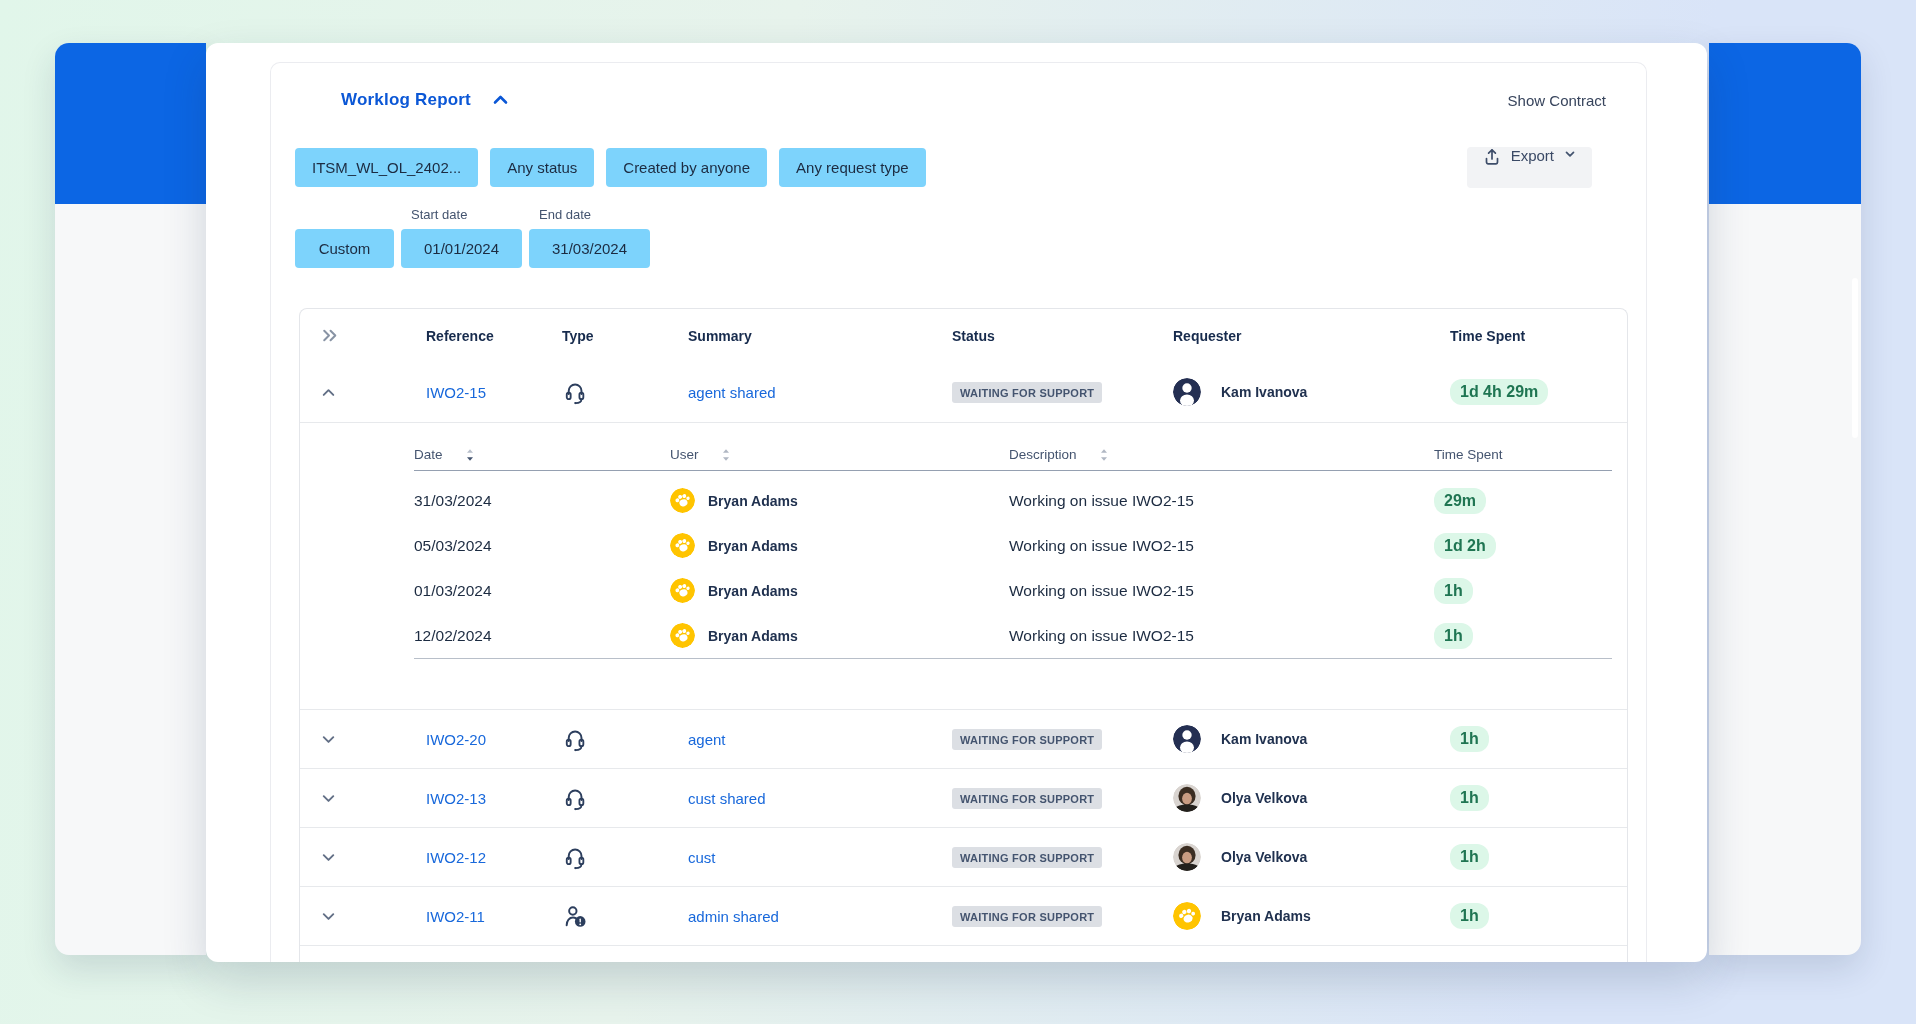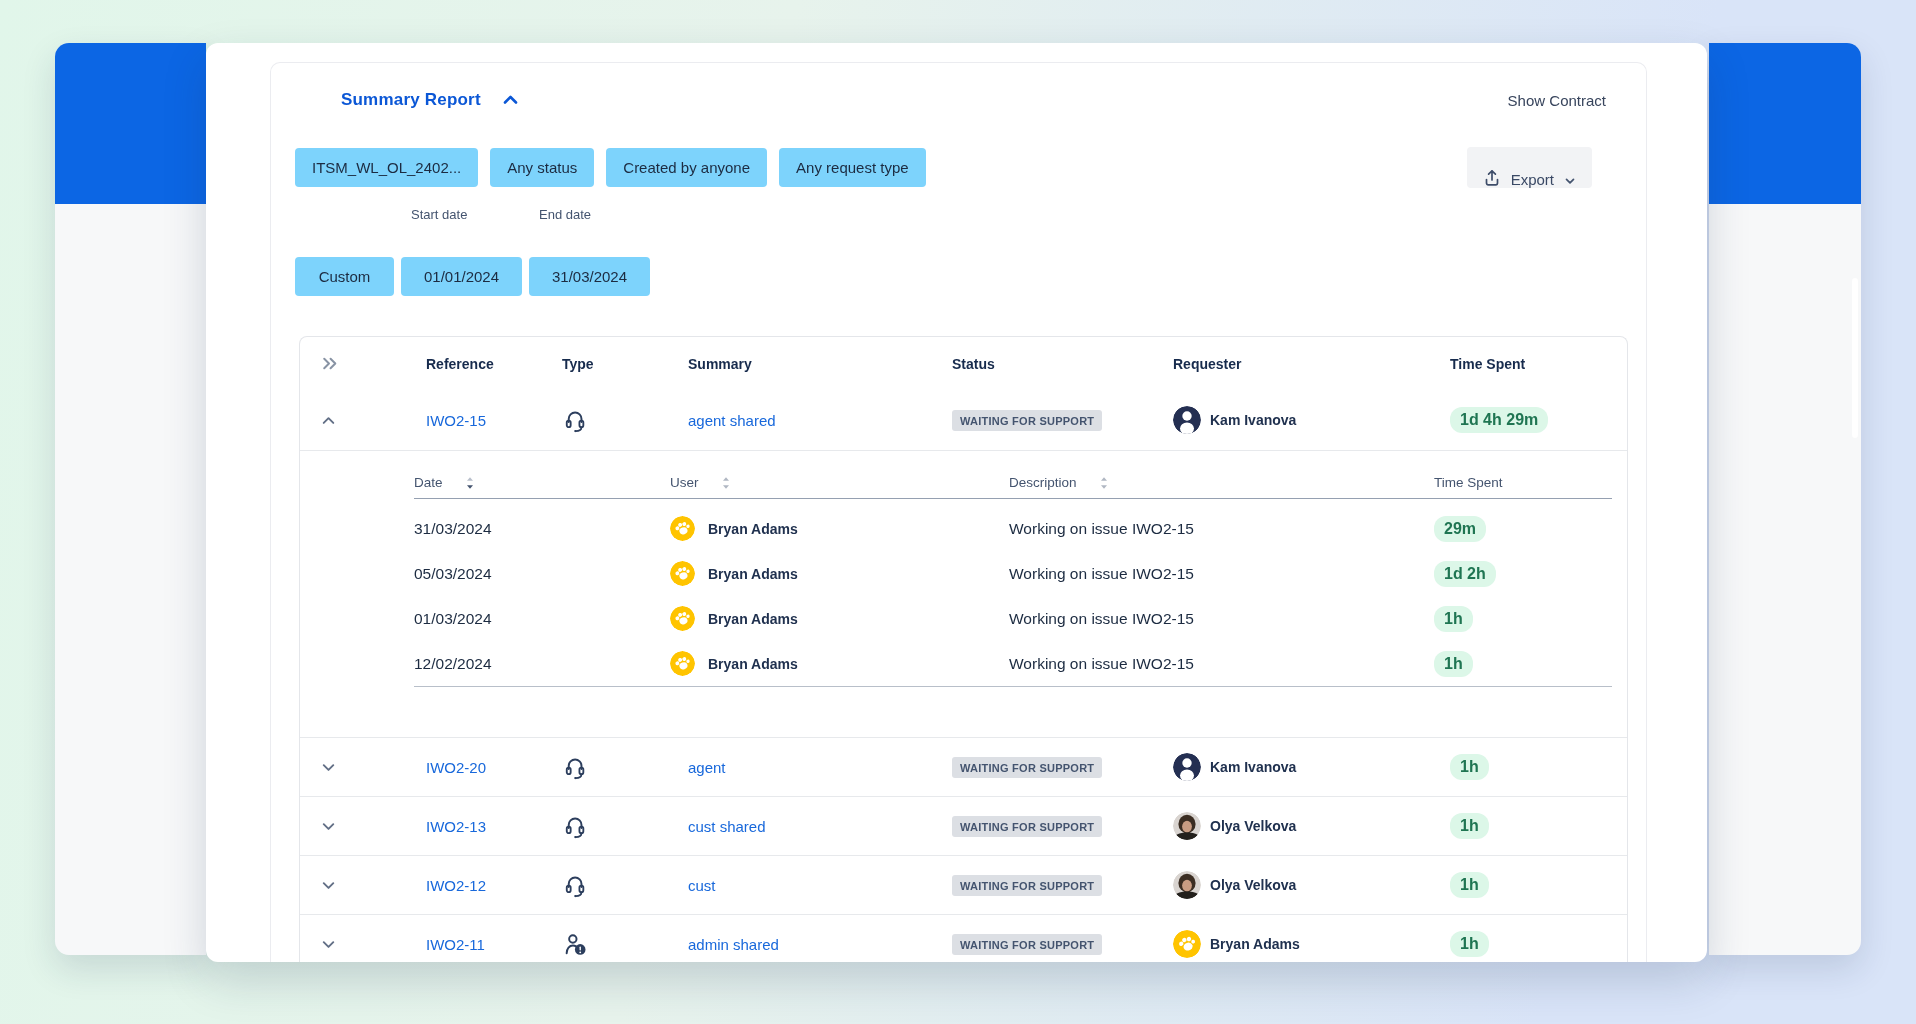--- a/index.html
+++ b/index.html
@@ -28,43 +28,43 @@
   
   .card-head { display:flex; align-items:center; height:58px; padding:16px 40px 0 70px; flex:none; }
   .report-title { font-size:17px; font-weight:700; color:var(--title-blue,#0B57D6); letter-spacing:.2px; }
   .title-chevron { margin-left:20px; display:flex; align-items:center; cursor:pointer; }
   .show-contract { margin-left:auto; font-size:15px; color:#37445C; cursor:pointer; }
 
   
   .filter-row { display:flex; align-items:center; margin:26px 54px 0 24px; gap:12px; flex:none; }
   .chip { height:39px; display:flex; align-items:center; padding:0 17px; background:#7dd3fc;
           border-radius:4px; font-size:15px; color:#1C2B41; white-space:nowrap; cursor:pointer; }
-  .export-btn { margin-left:auto; height:41px; display:flex; align-items:flex-end; gap:9px;
+  .export-btn { margin-left:auto; height:41px; display:flex; align-items:flex-start; gap:9px;
                 padding:0 15px; background:#F2F3F5; border-radius:4px; font-size:15px; color:#3A4965; cursor:pointer; }
 
   
   .dates-row { display:flex; align-items:flex-end; margin:19px 28px 0 24px; gap:7px; flex:none; }
   .fgroup { display:flex; flex-direction:column; }
   .flabel { font-size:13px; color:#44546F; margin:0 0 6px 10px; height:16px; line-height:16px; }
-  .chip.date { justify-content:center; min-width:121px;margin-top:28px; }
+  .chip.date { justify-content:center; min-width:121px; }
   .chip.preset { min-width:99px; justify-content:center; }
 
   
   .table-card { flex:1; min-height:0; margin:40px 18px 0 28px; border:1px solid #E4E6EA; border-bottom:none;
                 border-radius:8px 8px 0 0; background:#fff; }
   .trow { display:grid; grid-template-columns:126px 136px 126px 264px 221px 277px minmax(0,1fr); align-items:center; }
   .thead-row { height:53px; font-size:14px; font-weight:700; color:#172B4D; }
   .cell-expander { padding-left:20px; display:flex; align-items:center; }
   .row-main { height:61px; border-bottom:1px solid #E7E9EC; }
   .row-collapsed { height:59px; border-bottom:1px solid #E7E9EC; }
   .ref-link, .summary-link { font-size:15px; color:var(--link-blue,#1868DB); cursor:pointer; text-decoration:none; }
   .type-icon { display:flex; align-items:center; }
   .status-badge { display:inline-block; justify-self:start; padding:5px 8px 4px; background:var(--badge-bg,#DCDFE4);
                   border-radius:3px; font-size:11px; font-weight:700; letter-spacing:.25px; color:var(--badge-text,#44546F); white-space:nowrap; }
-  .requester { display:flex; align-items:center; gap:9px; }
+  .requester { display:flex; align-items:center; gap:20px; }
   .person-name { font-size:14px; font-weight:700; color:#20314F; white-space:nowrap; }
   .time-pill { display:inline-block; justify-self:start; padding:4px 10px; background:var(--pill-bg,#DCF7E8);
                border-radius:12px; font-size:16px; font-weight:700; color:var(--pill-text,#1F7552); white-space:nowrap; }
   .avatar { width:28px; height:28px; flex:none; border-radius:50%; display:block; }
   .avatar.small { width:25px; height:25px; }
   .expander-btn { cursor:pointer; display:flex; align-items:center; }
 
   
   .expanded { height:287px; border-bottom:1px solid #E7E9EC; padding:0 15px 0 114px; overflow:hidden; }
   .sub-grid { display:grid; grid-template-columns:256px 339px 425px minmax(0,1fr); align-items:center; }
@@ -150,21 +150,21 @@
 
   <div class="panel panel-right">
     <div class="panel-accent"></div>
     <div class="panel-scrollbar"></div>
   </div>
 
   <div class="window">
     <div class="inner-card">
 
       <div class="card-head">
-        <span class="report-title">Summary Report</span>
+        <span class="report-title">Worklog Report</span>
         <span class="title-chevron">
           <svg width="18" height="18" viewBox="0 0 18 18">
             <path d="M4,11.5 L9.5,6 L15,11.5" fill="none" stroke="#0B57D6" stroke-width="2.6" stroke-linecap="round" stroke-linejoin="round"></path>
           </svg>
         </span>
         <span class="show-contract">Show Contract</span>
       </div>
 
       <div class="filter-row">
         <div class="chip">ITSM_WL_OL_2402...</div>

